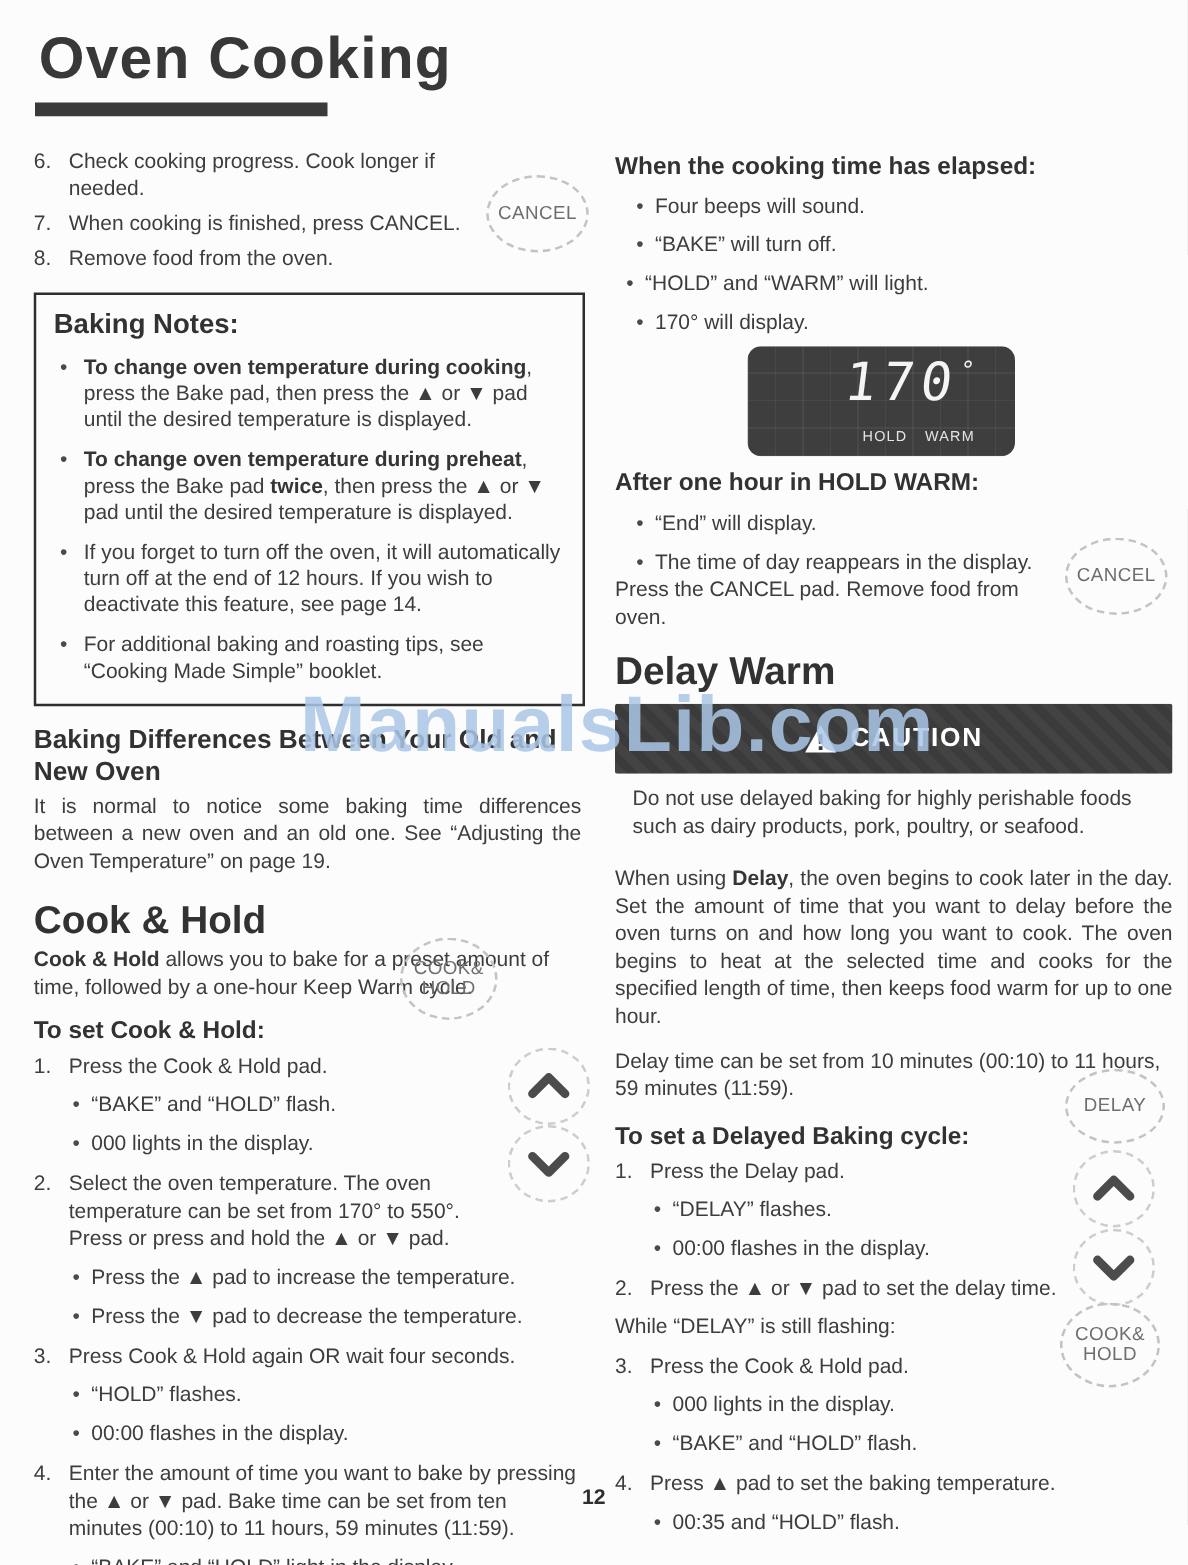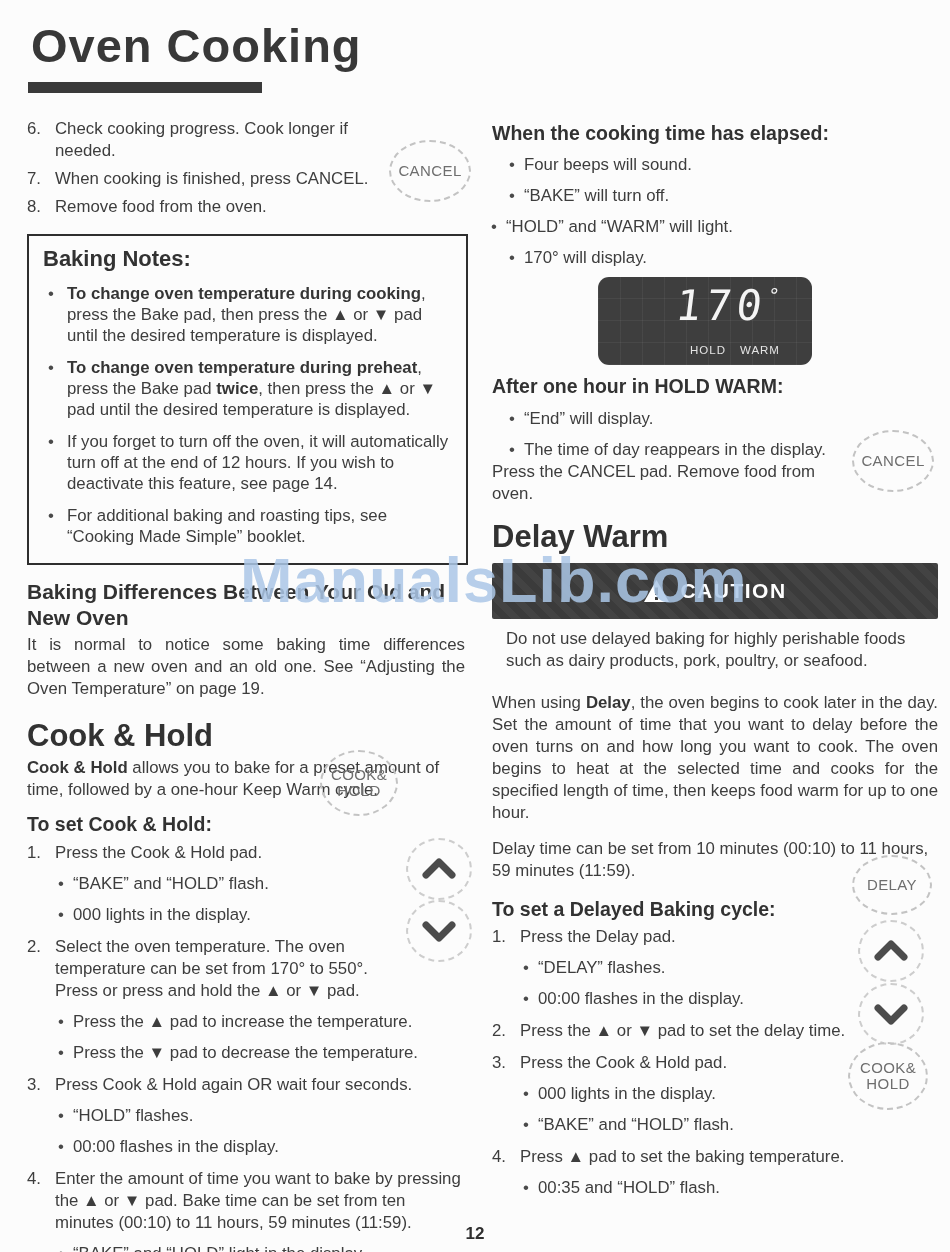--- a/index.html
+++ b/index.html
@@ -94,21 +94,21 @@
 
   
   .watermark {
     position:absolute; left:240px; top:544px; z-index:10; pointer-events:none;
     font-size:63px; font-weight:bold; letter-spacing:1px;
     color:#abc7e7; opacity:0.85; white-space:nowrap;
   }
 
   
   .page-num {
-    position:absolute; left:0; right:0; top:1224px; text-align:center;
+    position:absolute; left:0; right:0; top:1188px; text-align:center;
     font-size:17px; font-weight:bold; color:#2f2f2f;
   }
 
   .mt4  { margin-top:4px; }
   .mt8  { margin-top:8px; }
   .mt12 { margin-top:12px; }
   .mt14 { margin-top:14px; }
   .mt16 { margin-top:16px; }
   .mt20 { margin-top:20px; }
 </style>
@@ -204,21 +204,21 @@
     </div>
     <div class="b-item">“BAKE” and “HOLD” light in the display.</div>
 
   </div>
 
   <div class="col col-right">
 
     <div class="h-sub">When the cooking time has elapsed:</div>
     <div class="b-item" style="margin-left:32px;">Four beeps will sound.</div>
     <div class="b-item" style="margin-left:32px;">“BAKE” will turn off.</div>
-    <div class="b-item" style="margin-left:14px;">“HOLD” and “WARM” will light.</div>
+    <div class="b-item" style="margin-left:24px;">“HOLD” and “WARM” will light.</div>
     <div class="b-item" style="margin-left:32px;">170° will display.</div>
 
     <div class="oven-display">
       <div class="disp-digits">
         <span>170</span><span class="disp-deg">°</span>
       </div>
       <div class="disp-labels">
         <span>HOLD</span>
         <span>WARM</span>
       </div>
@@ -276,20 +276,21 @@
       <div class="step-text pad-r-lg">Press the Delay pad.</div>
     </div>
     <div class="b-item">“DELAY” flashes.</div>
     <div class="b-item">00:00 flashes in the display.</div>
 
     <div class="step">
       <div class="step-num">2.</div>
       <div class="step-text pad-r-lg">Press the ▲ or ▼ pad to set the delay time.</div>
     </div>
 
+    <div class="body-txt mt8">While “DELAY” is still flashing:</div>
 
     <div class="step">
       <div class="step-num">3.</div>
       <div class="step-text pad-r-lg">Press the Cook &amp; Hold pad.</div>
     </div>
     <div class="b-item">000 lights in the display.</div>
     <div class="b-item">“BAKE” and “HOLD” flash.</div>
 
     <div class="step">
       <div class="step-num">4.</div>

